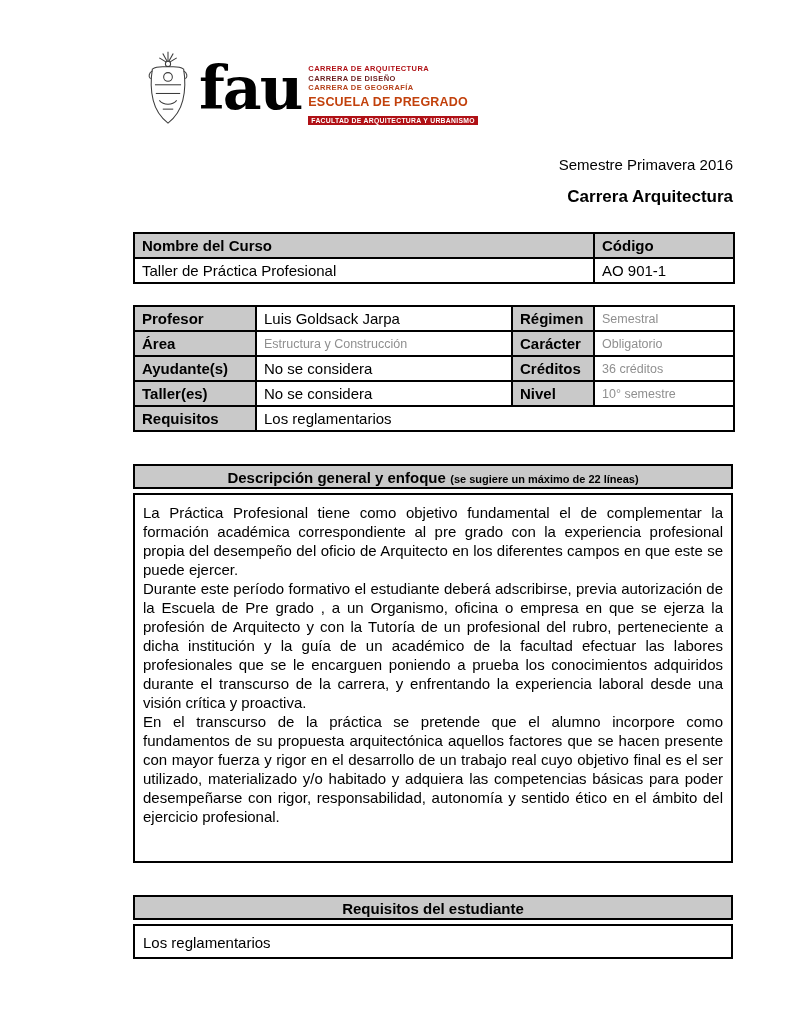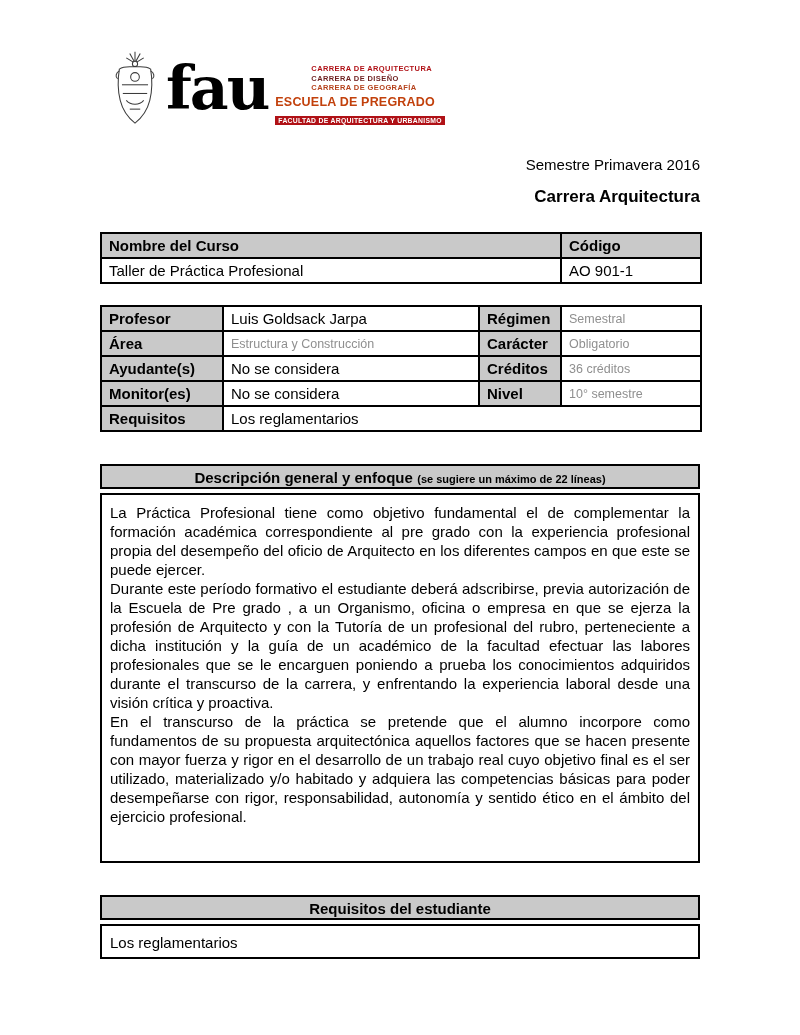--- a/index.html
+++ b/index.html
@@ -4,33 +4,33 @@
 <style>
   :root{
     --header-gray:#c9c9c9;
     --brand-red:#b01116;
     --muted-text:#8f8f8f;
   }
   *{box-sizing:border-box;}
   html,body{margin:0;padding:0;background:#fff;}
   .page{
     width:800px;height:1035px;background:#fff;color:#000;
-    font-family:"Liberation Sans",sans-serif;position:relative;overflow:hidden;
+    font-family:"Liberation Sans",sans-serif;position:relative;overflow:hidden;padding-left:33px;
   }
   .content{margin:0 100px;width:600px;}
 
   
   .logo-block{display:flex;align-items:flex-start;margin:50px 0 0 8px;}
   .crest{width:54px;height:80px;flex:0 0 auto;}
   .fau-wordmark{
     font-family:"DejaVu Serif",serif;font-weight:bold;font-size:60px;
     line-height:76px;margin-left:4px;letter-spacing:-2px;
   }
   .logo-lines{margin-left:7px;margin-top:14px;}
-  .carrera-line{font-size:7.5px;font-weight:bold;letter-spacing:.4px;line-height:9.5px;margin-left:36px;}
+  .carrera-line{font-size:7.5px;font-weight:bold;letter-spacing:.4px;line-height:9.5px;}
   .carrera-0{color:#b01116;}
   .carrera-1{color:#6d1f1f;}
   .carrera-2{color:#b5411b;}
   .school-line{font-size:12.5px;font-weight:bold;letter-spacing:.2px;margin-top:2px;color:#c2410c;}
   .faculty-line{
     display:inline-block;font-size:6.8px;font-weight:bold;letter-spacing:.3px;
     color:#fff;background:var(--brand-red);padding:1px 3px;margin-top:1px;
   }
 
   
@@ -141,21 +141,21 @@
         <td class="lab">Carácter</td>
         <td class="muted">Obligatorio</td>
       </tr>
       <tr>
         <td class="lab">Ayudante(s)</td>
         <td>No se considera</td>
         <td class="lab">Créditos</td>
         <td class="muted">36 créditos</td>
       </tr>
       <tr>
-        <td class="lab">Monitor(es)</td>
+        <td class="lab">Taller(es)</td>
         <td>No se considera</td>
         <td class="lab">Nivel</td>
         <td class="muted">10° semestre</td>
       </tr>
       <tr>
         <td class="lab">Requisitos</td>
         <td colspan="3">Los reglamentarios</td>
       </tr>
     </tbody>
       </table>

